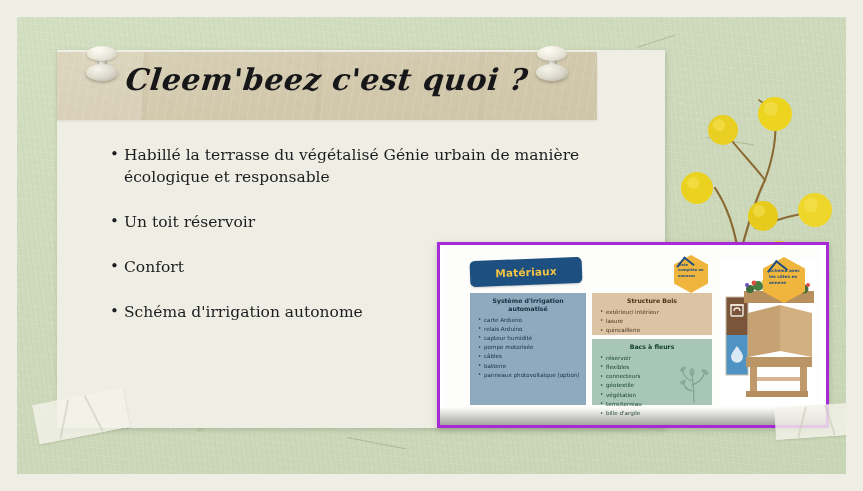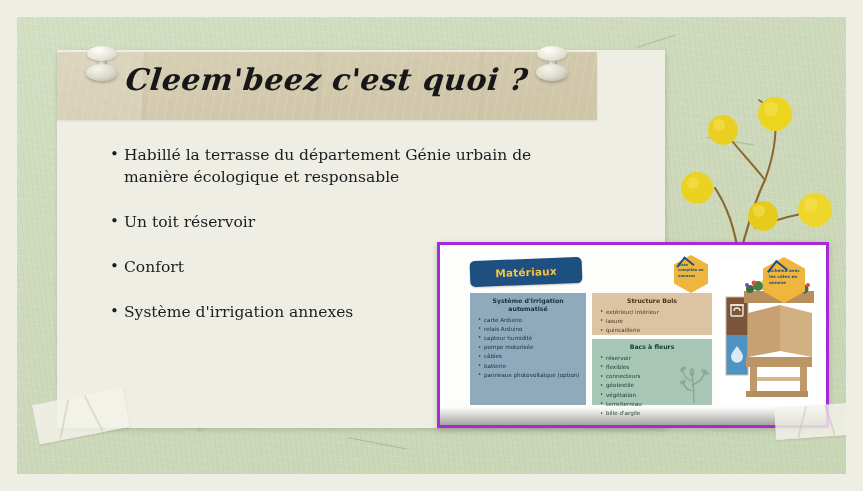--- a/index.html
+++ b/index.html
@@ -199,33 +199,33 @@
 
   <div class="card">
     <div class="card-strip">
       <div class="strip-tex"></div>
     </div>
     <div class="card-title">Cleem'beez c'est quoi ?</div>
 
     <div class="bullets">
       <div class="bullet">
         <span class="dot">•</span>
-        <span class="txt">Habillé la terrasse du département Génie urbain de manière écologique et responsable</span>
+        <span class="txt">Habillé la terrasse du végétalisé Génie urbain de manière écologique et responsable</span>
       </div>
       <div class="bullet">
         <span class="dot">•</span>
         <span class="txt">Un toit réservoir</span>
       </div>
       <div class="bullet">
         <span class="dot">•</span>
         <span class="txt">Confort</span>
       </div>
       <div class="bullet">
         <span class="dot">•</span>
-        <span class="txt">Système d'irrigation annexes</span>
+        <span class="txt">Schéma d'irrigation autonome</span>
       </div>
     </div>
   </div>
 
   <div class="embed">
     <div class="embed-inner">
 
       <div class="mini-slide">
 
         <div class="m-titlebar">

